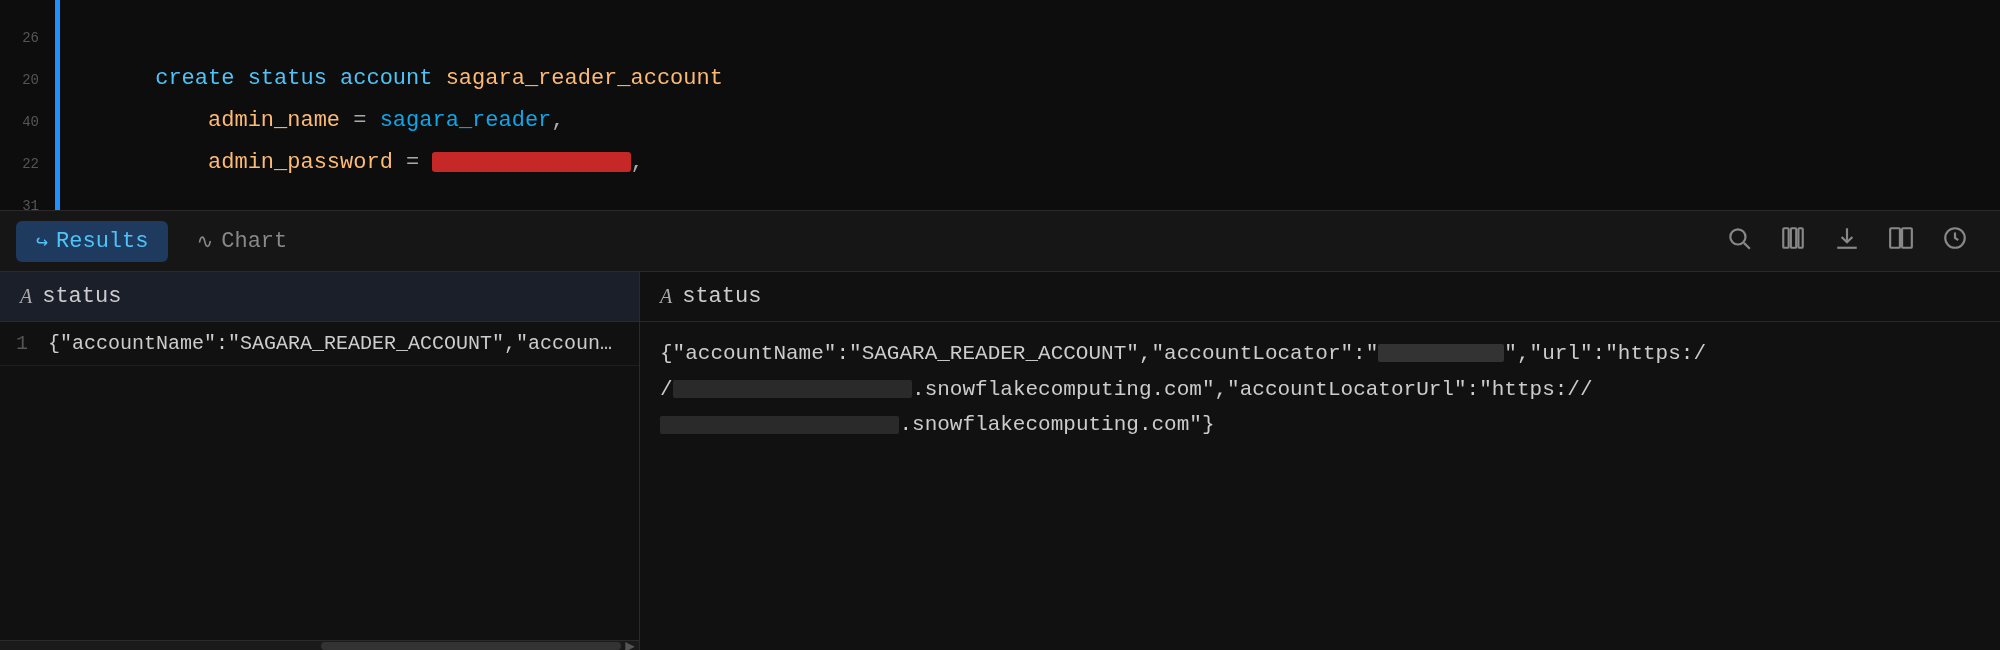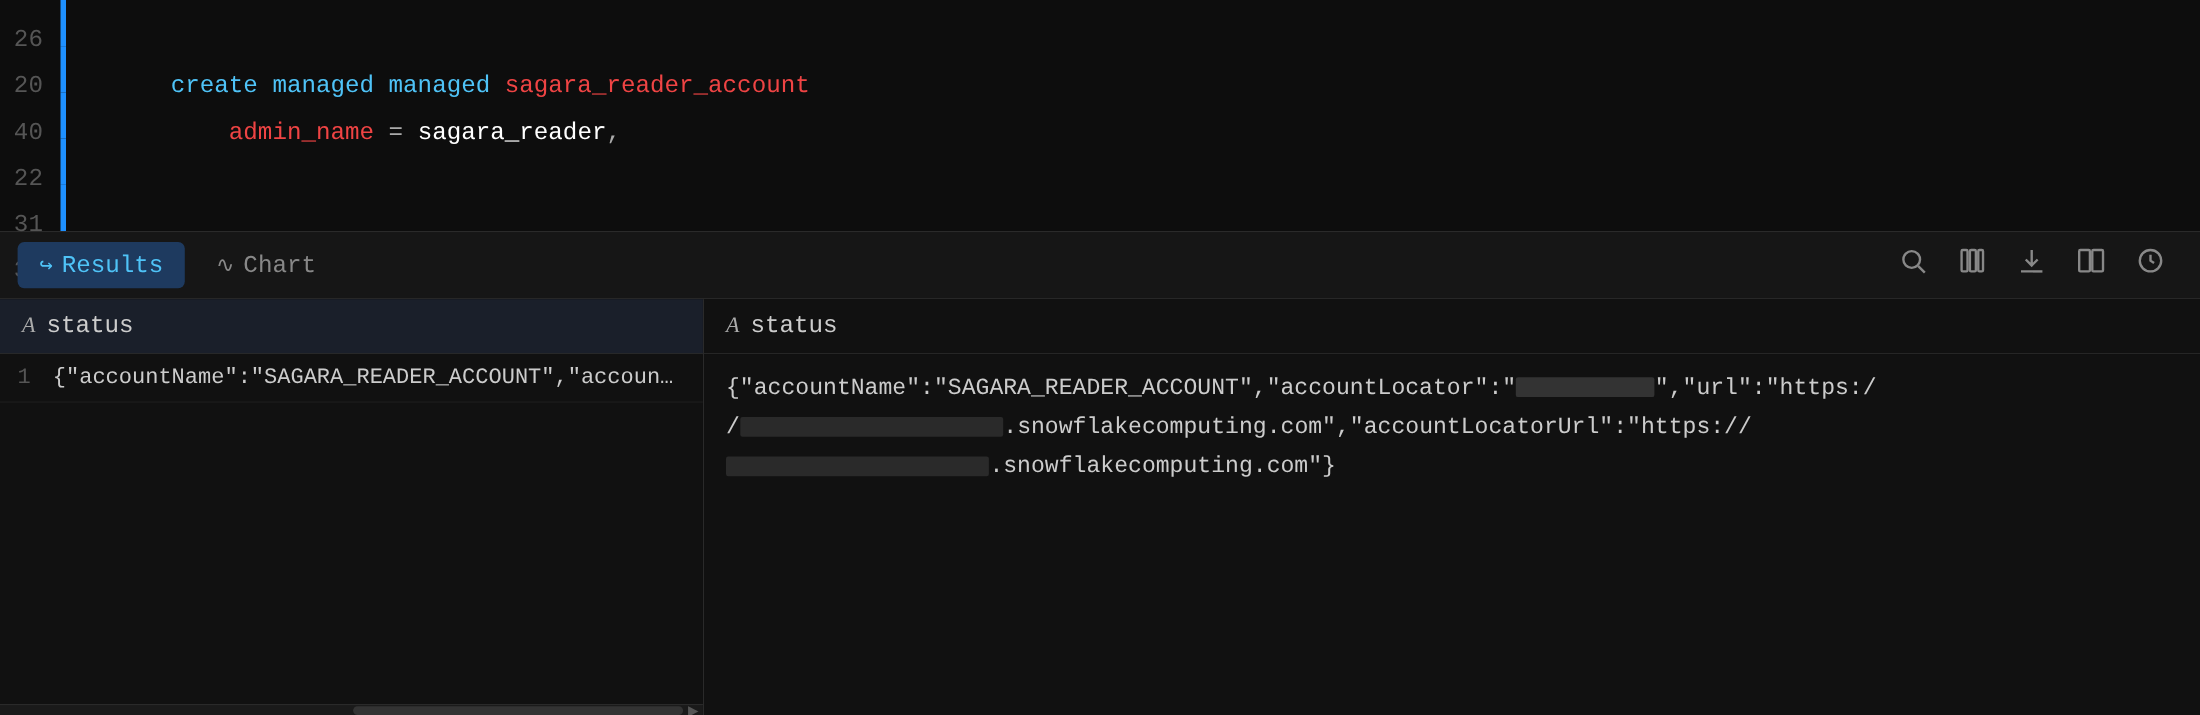--- a/index.html
+++ b/index.html
@@ -31,21 +31,21 @@
       align-items: baseline;
       height: 42px;
       line-height: 42px;
     }
 
     .line-number {
       width: 55px;
       text-align: right;
       padding-right: 16px;
       color: #555;
-      font-size: 22px;
+      font-size: 14px;
       flex-shrink: 0;
     }
 
     .line-gutter {
       width: 5px;
       height: 42px;
       flex-shrink: 0;
     }
 
     .line-gutter.active {
@@ -53,22 +53,22 @@
     }
 
     .line-content {
       padding-left: 16px;
       font-size: 22px;
       white-space: pre;
     }
 
     
     .kw-blue { color: #4fc3f7; }
-    .kw-white { color: #ef4444; }
-    .kw-yellow { color: #ffffff; }
+    .kw-white { color: #fdba74; }
+    .kw-yellow { color: #0ea5e9; }
     .kw-gray { color: #aaaaaa; }
 
     
     .redacted {
       display: inline-block;
       background: #c62828;
       color: #c62828;
       border-radius: 3px;
       min-width: 140px;
       height: 20px;
@@ -285,35 +285,38 @@
   </style>
 </head>
 <body>
 
 <div class="code-editor">
 
   <div class="code-line">
     <span class="line-number">26</span>
     <span class="line-gutter active"></span>
     <span class="line-content">
-      <span class="kw-blue">create managed managed </span><span class="kw-white">sagara_reader_account</span>
+      <span class="kw-blue">create status account </span><span class="kw-white">sagara_reader_account</span>
     </span>
   </div>
 
   <div class="code-line">
     <span class="line-number">20</span>
     <span class="line-gutter active"></span>
     <span class="line-content">
       <span class="kw-white">    admin_name </span><span class="kw-gray">= </span><span class="kw-yellow">sagara_reader</span><span class="kw-gray">,</span>
     </span>
   </div>
 
   <div class="code-line">
     <span class="line-number">40</span>
     <span class="line-gutter active"></span>
+    <span class="line-content">
+      <span class="kw-white">    admin_password </span><span class="kw-gray">= </span><span class="redacted">&nbsp;&nbsp;&nbsp;&nbsp;&nbsp;&nbsp;&nbsp;&nbsp;&nbsp;&nbsp;&nbsp;&nbsp;&nbsp;&nbsp;&nbsp;</span><span class="kw-gray">,</span>
+    </span>
   </div>
 
   <div class="code-line">
     <span class="line-number">22</span>
     <span class="line-gutter active"></span>
   </div>
 
 
   <div class="code-line">
     <span class="line-number">31</span>

